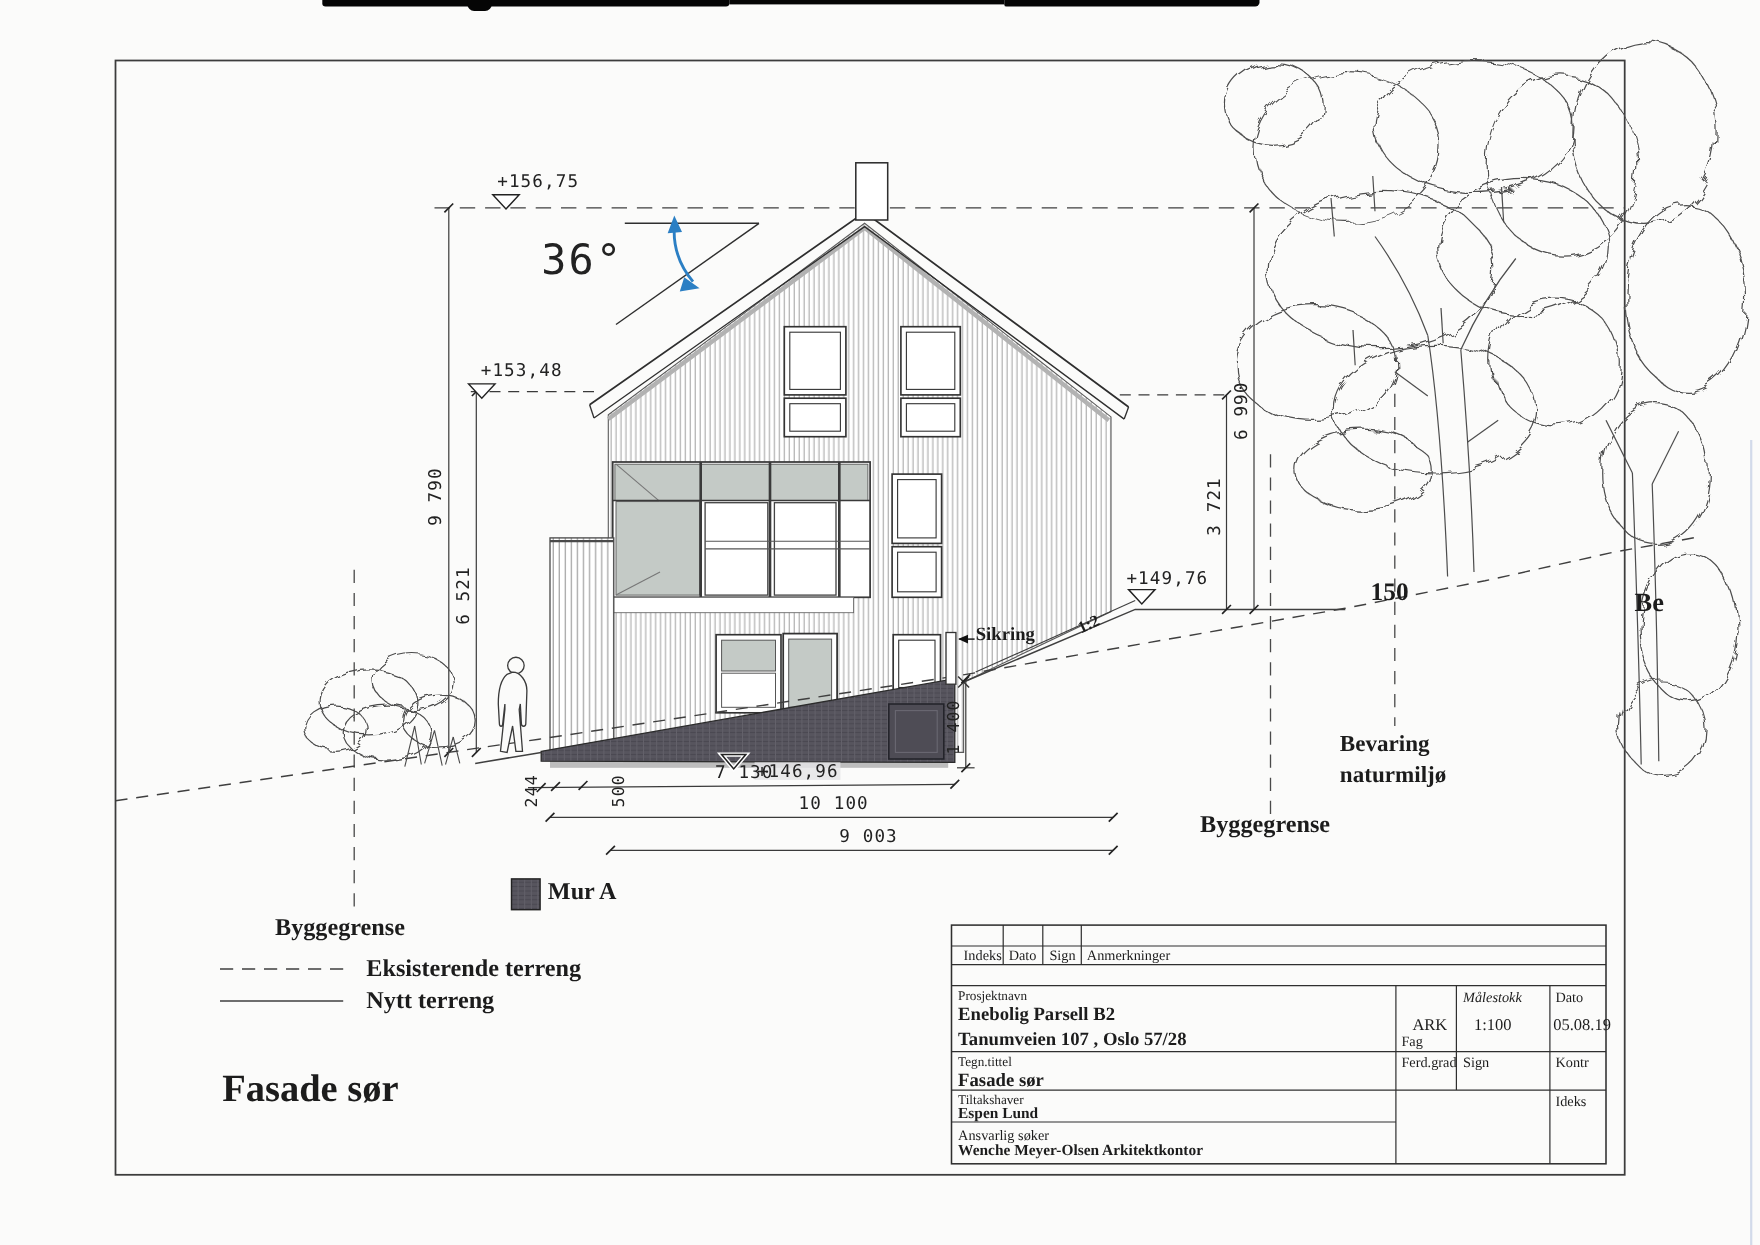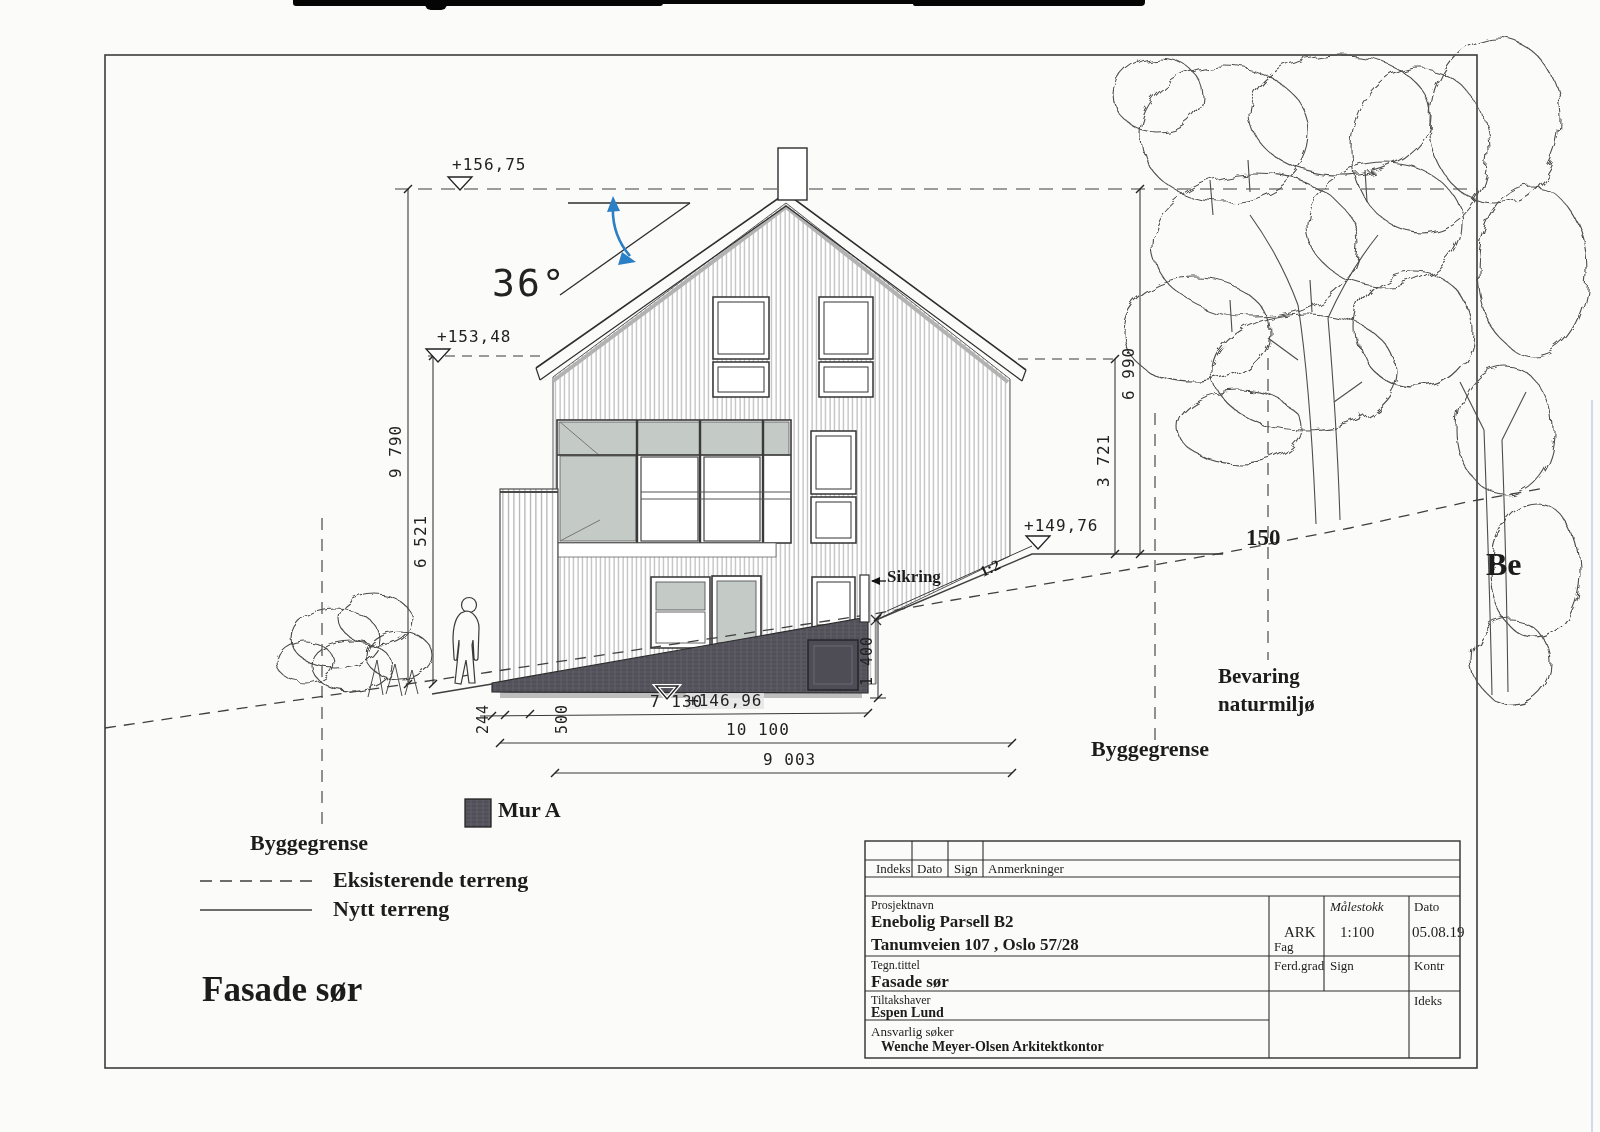--- a/index.html
+++ b/index.html
@@ -280,40 +280,40 @@
       <line x1="1269" y1="896" x2="1269" y2="1058"></line>
       <line x1="1324" y1="896" x2="1324" y2="991"></line>
       <line x1="1409" y1="896" x2="1409" y2="1058"></line>
     </g>
   </svg>
 
   <div class="t mono" style="left:452px;top:157px;">+156,75</div>
   <div class="t mono" style="left:437px;top:329px;">+153,48</div>
   <div class="t mono" style="left:1024px;top:518px;">+149,76</div>
   <div class="t mono chip" style="left:662px;top:693px;margin-left:24px;">+146,96</div>
-  <div class="t mono" style="left:492px;top:217px;font-size:38px;letter-spacing:2px;margin-top:47px;">36°</div>
+  <div class="t mono" style="left:492px;top:217px;font-size:38px;letter-spacing:2px;">36°</div>
 
   <div class="t mono r90" style="left:388px;top:478px;">9 790</div>
   <div class="t mono r90" style="left:413px;top:568px;">6 521</div>
   <div class="t mono r90" style="left:1121px;top:400px;">6 990</div>
   <div class="t mono r90" style="left:1096px;top:487px;">3 721</div>
   <div class="t mono r90" style="left:476px;top:734px;font-size:15px;">244</div>
   <div class="t mono r90" style="left:555px;top:734px;font-size:15px;">500</div>
   <div class="t mono r90" style="left:860px;top:686px;font-size:15px;">1 400</div>
   <div class="t mono" style="left:650px;top:694px;">7 130</div>
   <div class="t mono" style="left:726px;top:722px;">10 100</div>
   <div class="t mono" style="left:763px;top:752px;">9 003</div>
 
   <div class="t serif b" style="left:887px;top:568px;font-size:17px;">Sikring</div>
   <div class="t serif b" style="left:978px;top:566px;font-size:15px;transform:rotate(-25deg);transform-origin:0 0;">1:2</div>
   <div class="t serif b" style="left:1246px;top:526px;font-size:23px;">150</div>
   <div class="t serif b" style="left:1218px;top:666px;font-size:21px;">Bevaring</div>
   <div class="t serif b" style="left:1218px;top:694px;font-size:21px;">naturmiljø</div>
   <div class="t serif b" style="left:1091px;top:738px;font-size:22px;">Byggegrense</div>
-  <div class="t serif b" style="left:1486px;top:536px;font-size:32px;margin-top:12px;">Be</div>
+  <div class="t serif b" style="left:1486px;top:536px;font-size:24px;">Be</div>
 
   <div class="t serif b" style="left:498px;top:799px;font-size:22px;">Mur A</div>
   <div class="t serif b" style="left:250px;top:832px;font-size:22px;">Byggegrense</div>
   <div class="t serif b" style="left:333px;top:869px;font-size:22px;">Eksisterende terreng</div>
   <div class="t serif b" style="left:333px;top:898px;font-size:22px;">Nytt terreng</div>
   <div class="t serif b" style="left:202px;top:972px;font-size:35px;">Fasade sør</div>
 
   <div class="t serif" style="left:856px;top:862px;font-size:13px;margin-left:20px;">Indeks</div>
   <div class="t serif" style="left:917px;top:862px;font-size:13px;">Dato</div>
   <div class="t serif" style="left:954px;top:862px;font-size:13px;">Sign</div>
@@ -333,15 +333,15 @@
   <div class="t serif b" style="left:871px;top:973px;font-size:17px;">Fasade sør</div>
   <div class="t serif" style="left:1274px;top:959px;font-size:13px;">Ferd.grad</div>
   <div class="t serif" style="left:1330px;top:959px;font-size:13px;">Sign</div>
   <div class="t serif" style="left:1414px;top:959px;font-size:13px;">Kontr</div>
 
   <div class="t serif" style="left:871px;top:994px;font-size:12px;">Tiltakshaver</div>
   <div class="t serif b" style="left:871px;top:1006px;font-size:14px;">Espen Lund</div>
   <div class="t serif" style="left:1414px;top:994px;font-size:13px;">Ideks</div>
 
   <div class="t serif" style="left:871px;top:1025px;font-size:13px;">Ansvarlig søker</div>
-  <div class="t serif b" style="left:871px;top:1040px;font-size:14px;margin-left:10px;">Wenche Meyer-Olsen Arkitektkontor</div>
+  <div class="t serif b" style="left:871px;top:1040px;font-size:14px;">Wenche Meyer-Olsen Arkitektkontor</div>
 
 </div>
 
 </body></html>

